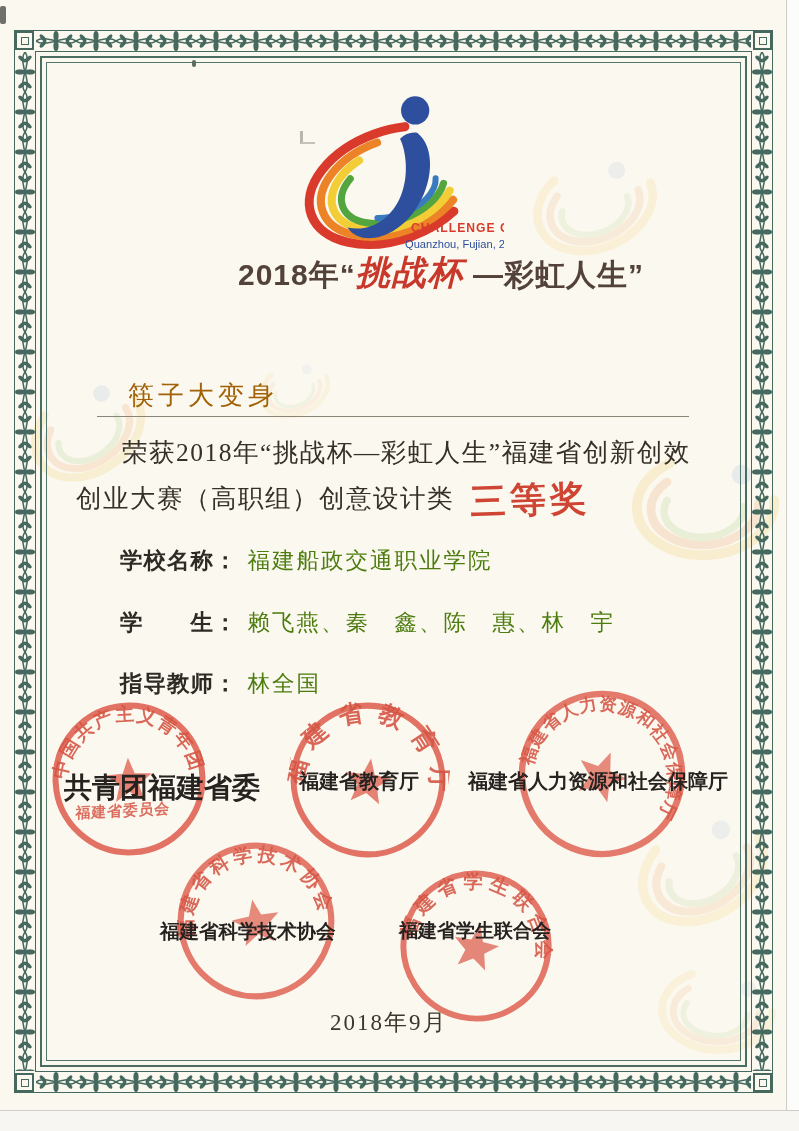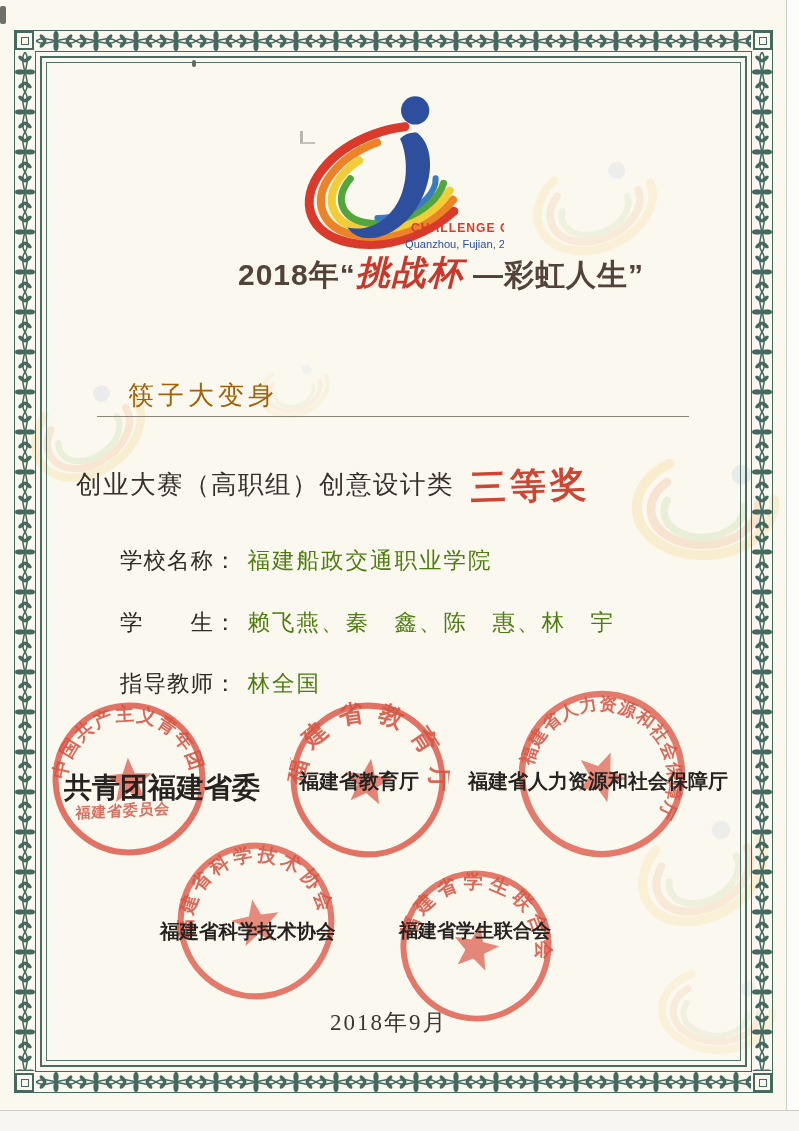--- a/index.html
+++ b/index.html
@@ -41,26 +41,26 @@
   .title-brush{font-family:"Liberation Serif","DejaVu Serif",serif;font-style:italic;
                font-size:34px;color:#c8382b;letter-spacing:2px;position:relative;top:-1px;}
   .title-line2{font-size:28px;letter-spacing:3px;margin-top:8px;}
   
   .project-name{position:absolute;left:128px;top:378px;font-size:26px;color:#a16207;letter-spacing:4px;}
   .project-underline{position:absolute;left:97px;top:416px;width:592px;height:1.3px;background:#8b8577;}
   
   .body-par{position:absolute;left:76px;top:436px;width:640px;color:#37302a;
             font-size:25.5px;letter-spacing:1.5px;line-height:33px;}
   .body-line1{text-indent:46px;}
-  .body-line2{margin-top:32px;display:flex;align-items:center;}
+  .body-line2{margin-top:13px;display:flex;align-items:center;}
   .award{font-size:36px;font-weight:bold;color:#cf4534;letter-spacing:4px;
          margin-left:16px;transform:rotate(-2deg) translateY(2px);display:inline-block;}
   
   .field{position:absolute;left:120px;font-size:22.5px;color:#2e2a25;white-space:nowrap;}
-  .field .flabel{font-weight:normal;letter-spacing:1px;}
+  .field .flabel{font-weight:bold;letter-spacing:1px;}
   .field .fvalue{margin-left:10px;letter-spacing:2px;color:#4d7c0f;}
   .field-1{top:545px}.field-2{top:607px}.field-3{top:668px}
   
   .stamp{position:absolute;opacity:.85;}
   .stamp svg{display:block;}
   .issuer{position:absolute;font-weight:bold;color:#262220;white-space:nowrap;z-index:5;}
   .issuer-1{left:64px;top:769px;font-size:28px;}
   .issuer-2{left:299px;top:768px;font-size:20px;}
   .issuer-3{left:468px;top:768px;font-size:20px;}
   .issuer-4{left:160px;top:918px;font-size:19.5px;}
@@ -175,20 +175,21 @@
 </svg>
 
 <div class="title">
   <div class="title-line1"><span>2018年“</span><span class="title-brush">挑战杯</span><span> —彩虹人生”</span></div>
 </div>
 
 <div class="project-name">筷子大变身</div>
 <div class="project-underline"></div>
 
 <div class="body-par">
+  <div class="body-line1">荣获2018年“挑战杯—彩虹人生”福建省创新创效</div>
   <div class="body-line2">
     <span>创业大赛（高职组）创意设计类</span>
     <span class="award">三等奖</span>
   </div>
 </div>
 
 <div class="field field-1">
   <span class="flabel">学校名称：</span><span class="fvalue">福建船政交通职业学院</span>
 </div>
 <div class="field field-2">

